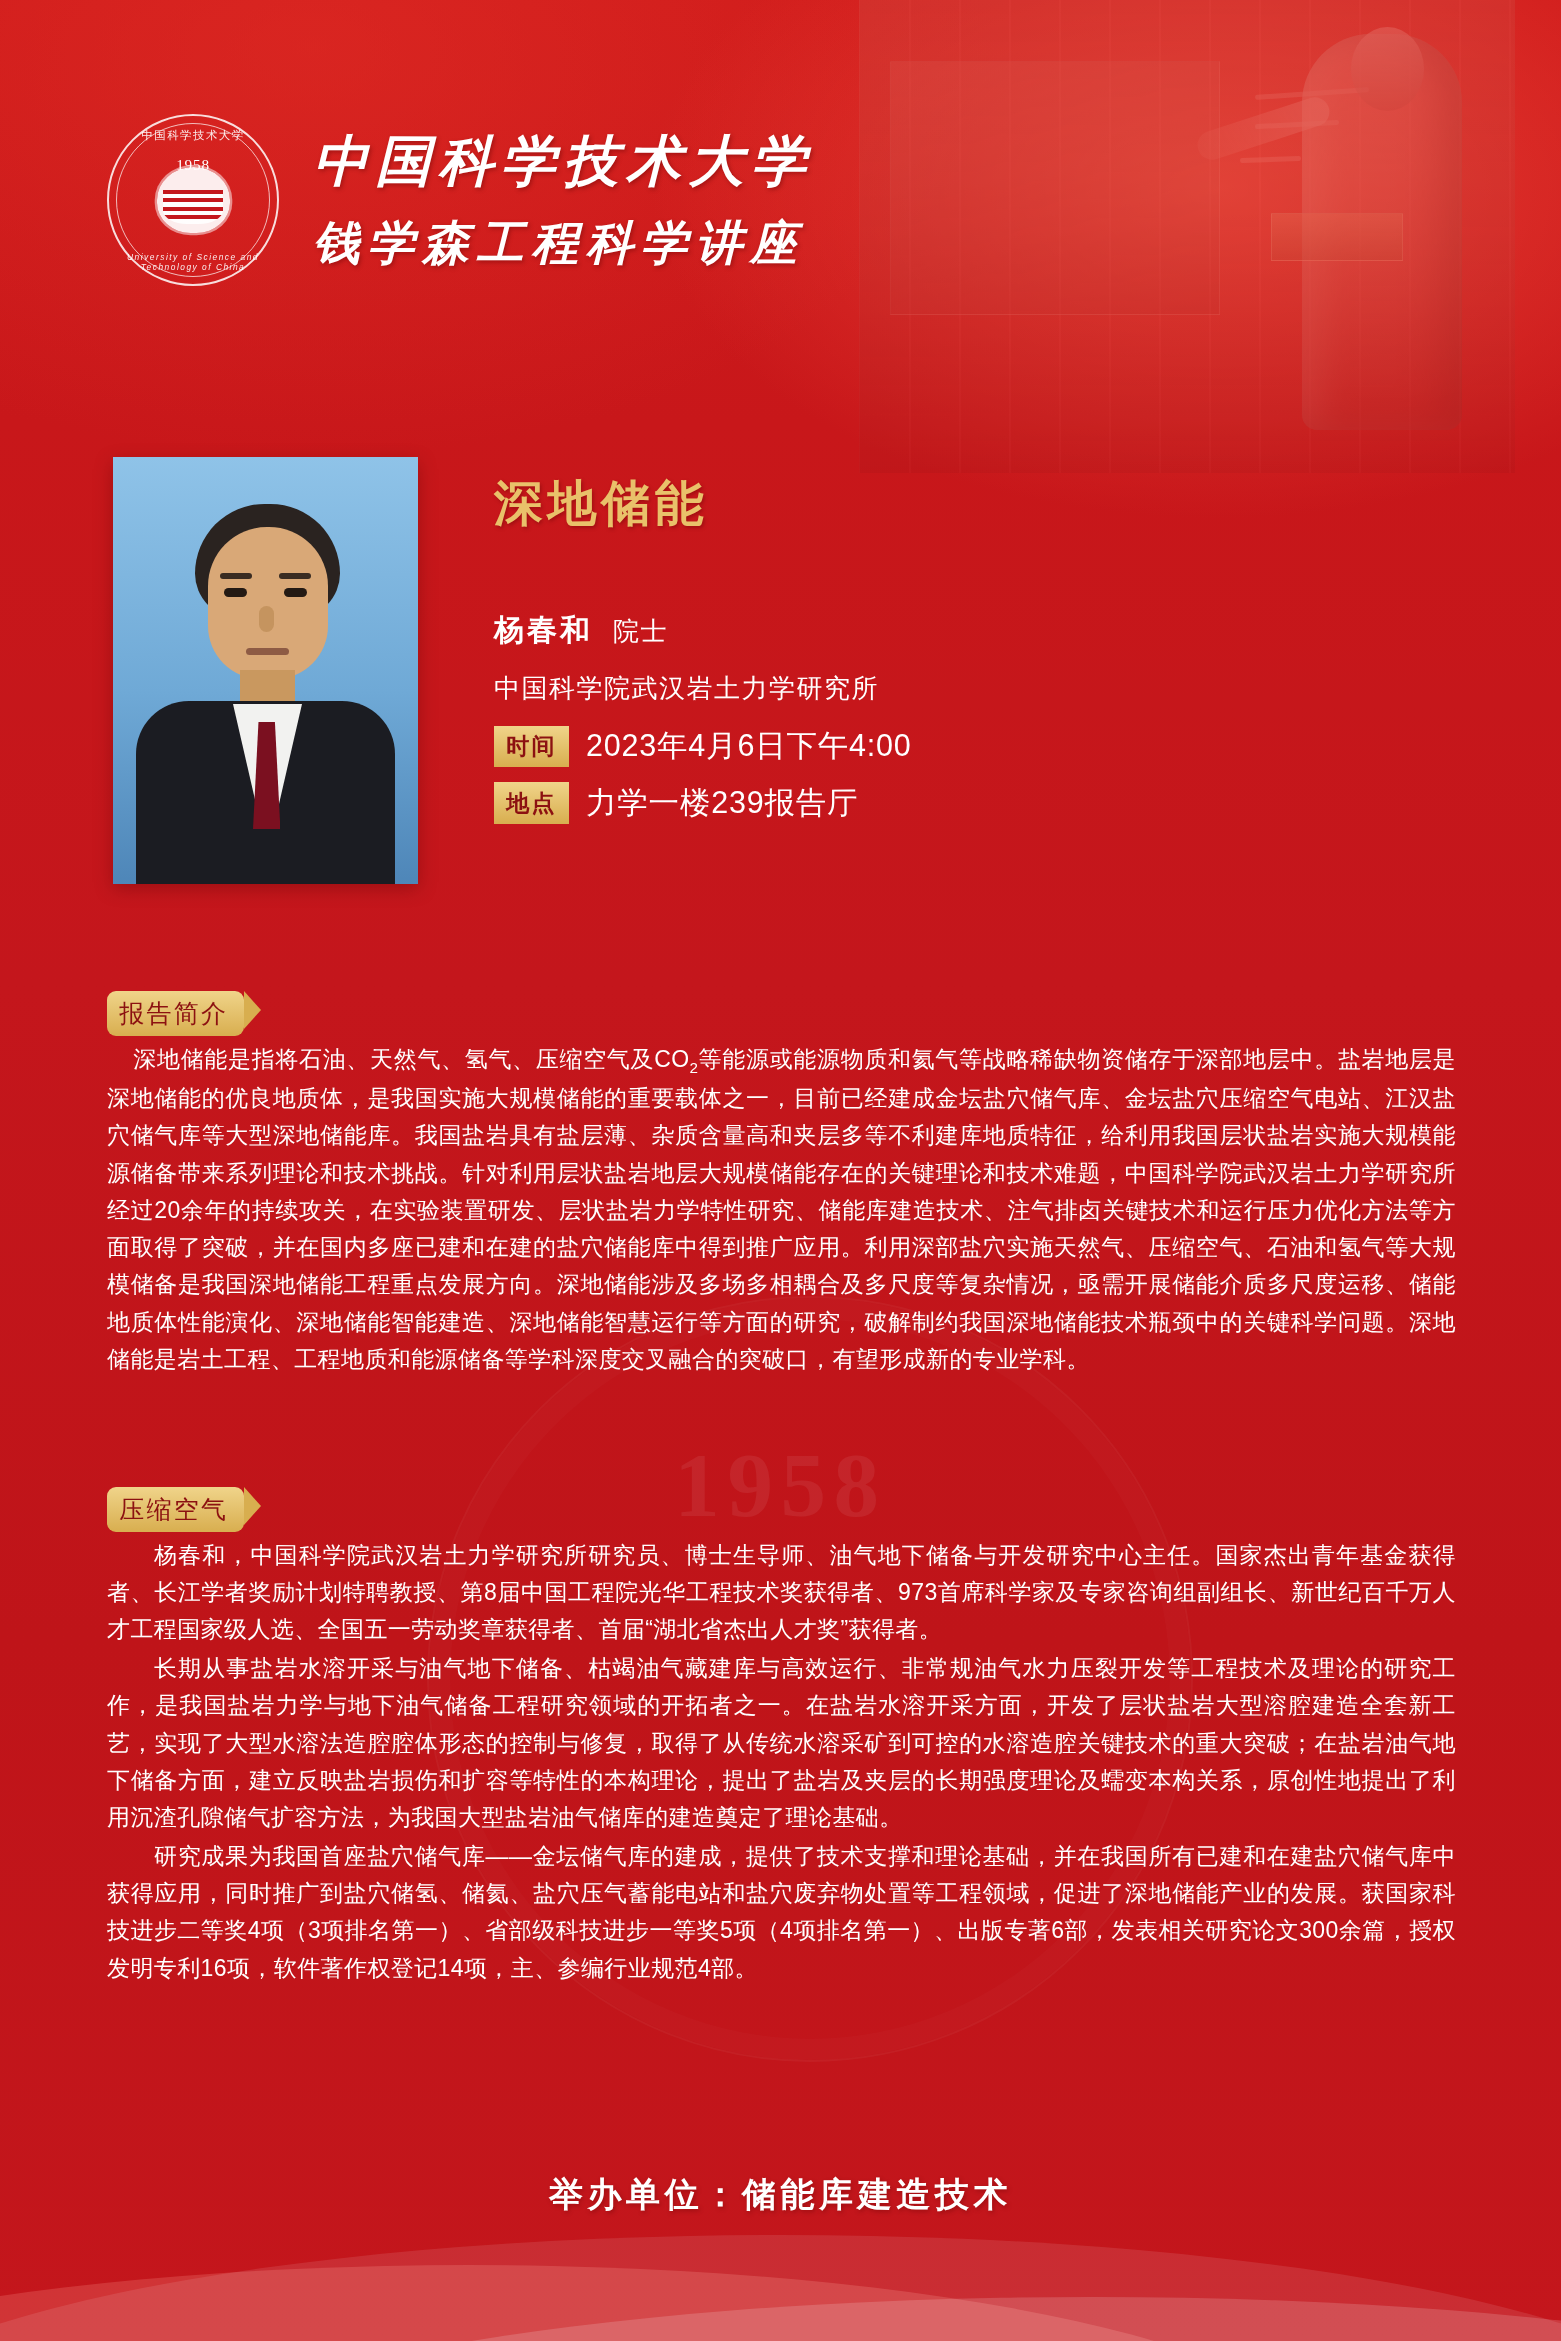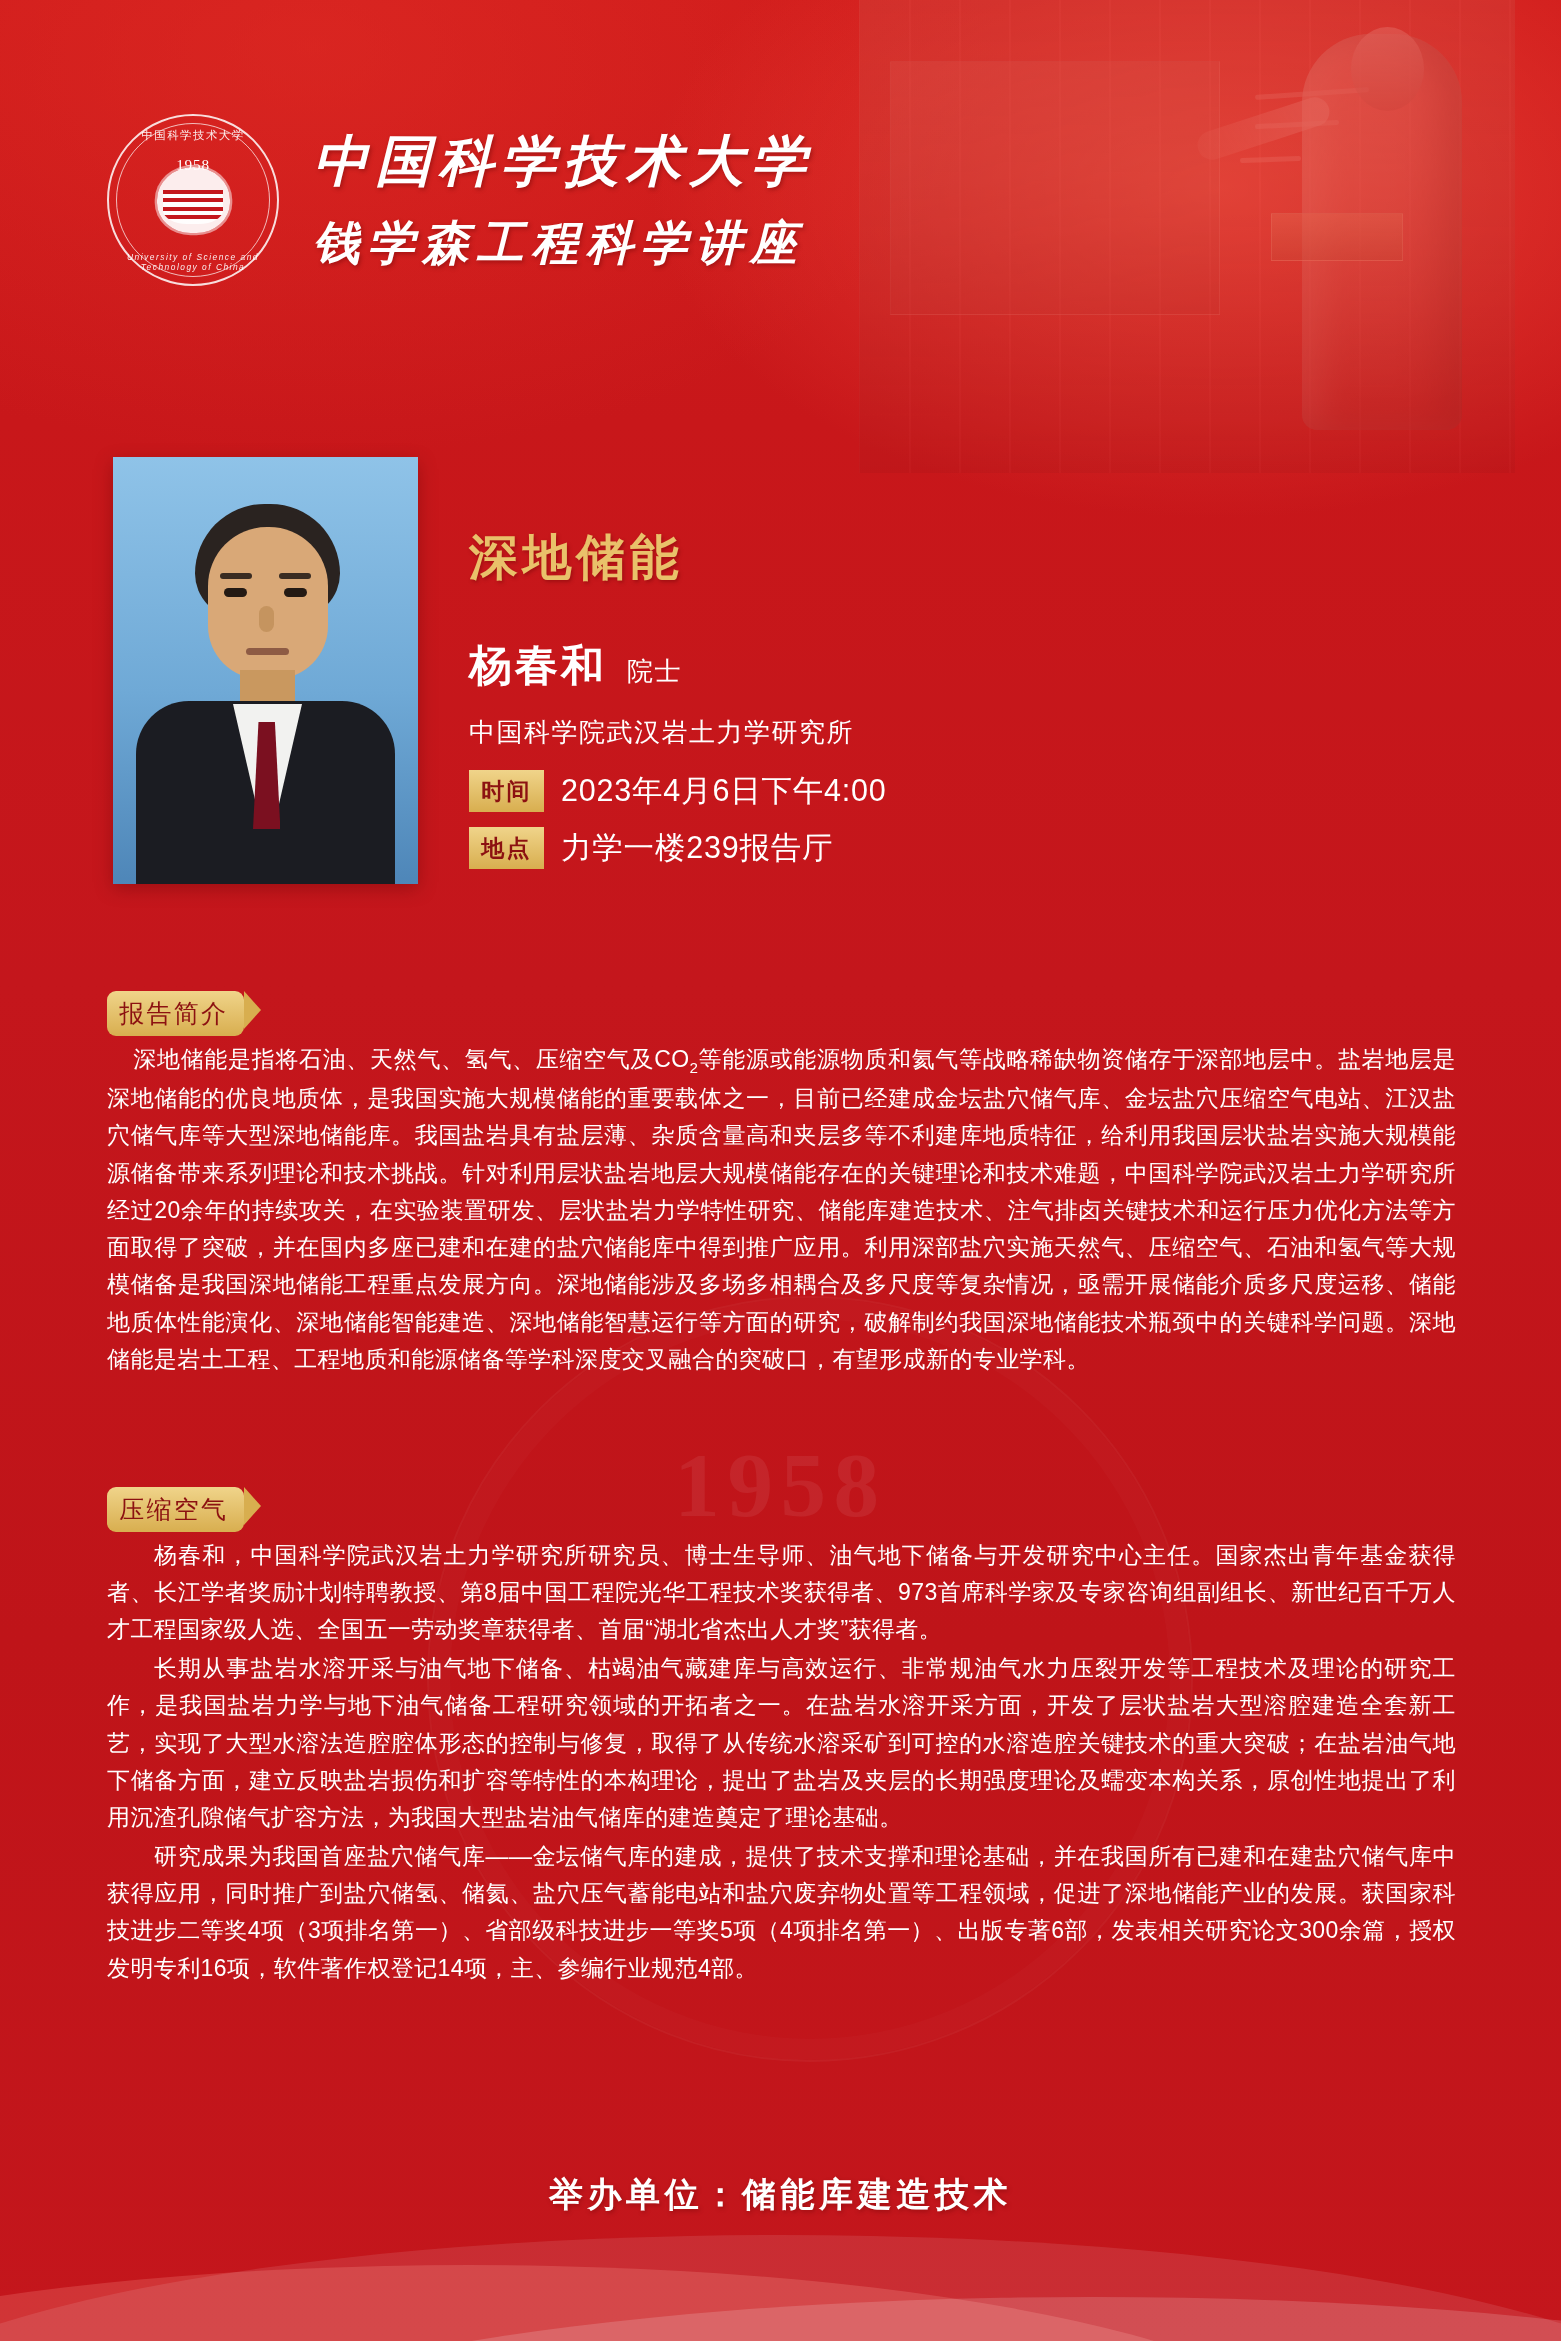--- a/index.html
+++ b/index.html
@@ -214,22 +214,22 @@
     white-space: nowrap;
   }
 
   
   .speaker-row {
     position: absolute;
     left: 113px;
     top: 457px;
     width: 1342px;
     display: flex;
-    gap: 51px;
-    align-items: flex-end;
+    gap: 76px;
+    align-items: flex-start;
   }
   .portrait {
     width: 305px;
     height: 427px;
     flex: none;
     background: linear-gradient(180deg, #8fc3e8 0%, #6fa9d6 55%, #4e86b8 100%);
     position: relative;
     overflow: hidden;
     box-shadow: 0 4.6px 17px rgba(80,0,0,0.35);
   }
@@ -319,21 +319,21 @@
     letter-spacing: 4.6px;
     margin: 6.1px 0 46px 0;
     text-shadow: 1.5px 1.5px 3.8px rgba(90,0,0,0.35);
   }
   .speaker-name-line {
     display: flex;
     align-items: baseline;
     gap: 20px;
     color: #ffffff;
   }
-  .speaker-name { font-size: 43px; font-weight: bold; letter-spacing: 3px; }
+  .speaker-name { font-size: 30px; font-weight: bold; letter-spacing: 3px; margin-top: 27px; }
   .speaker-role { font-size: 26px; letter-spacing: 1.5px; }
   .speaker-affil {
     color: #ffffff;
     font-size: 26px;
     letter-spacing: 1.5px;
     margin-top: 20px;
   }
   .meta-rows { margin-top: 20px; }
   .meta-row {
     display: flex;

